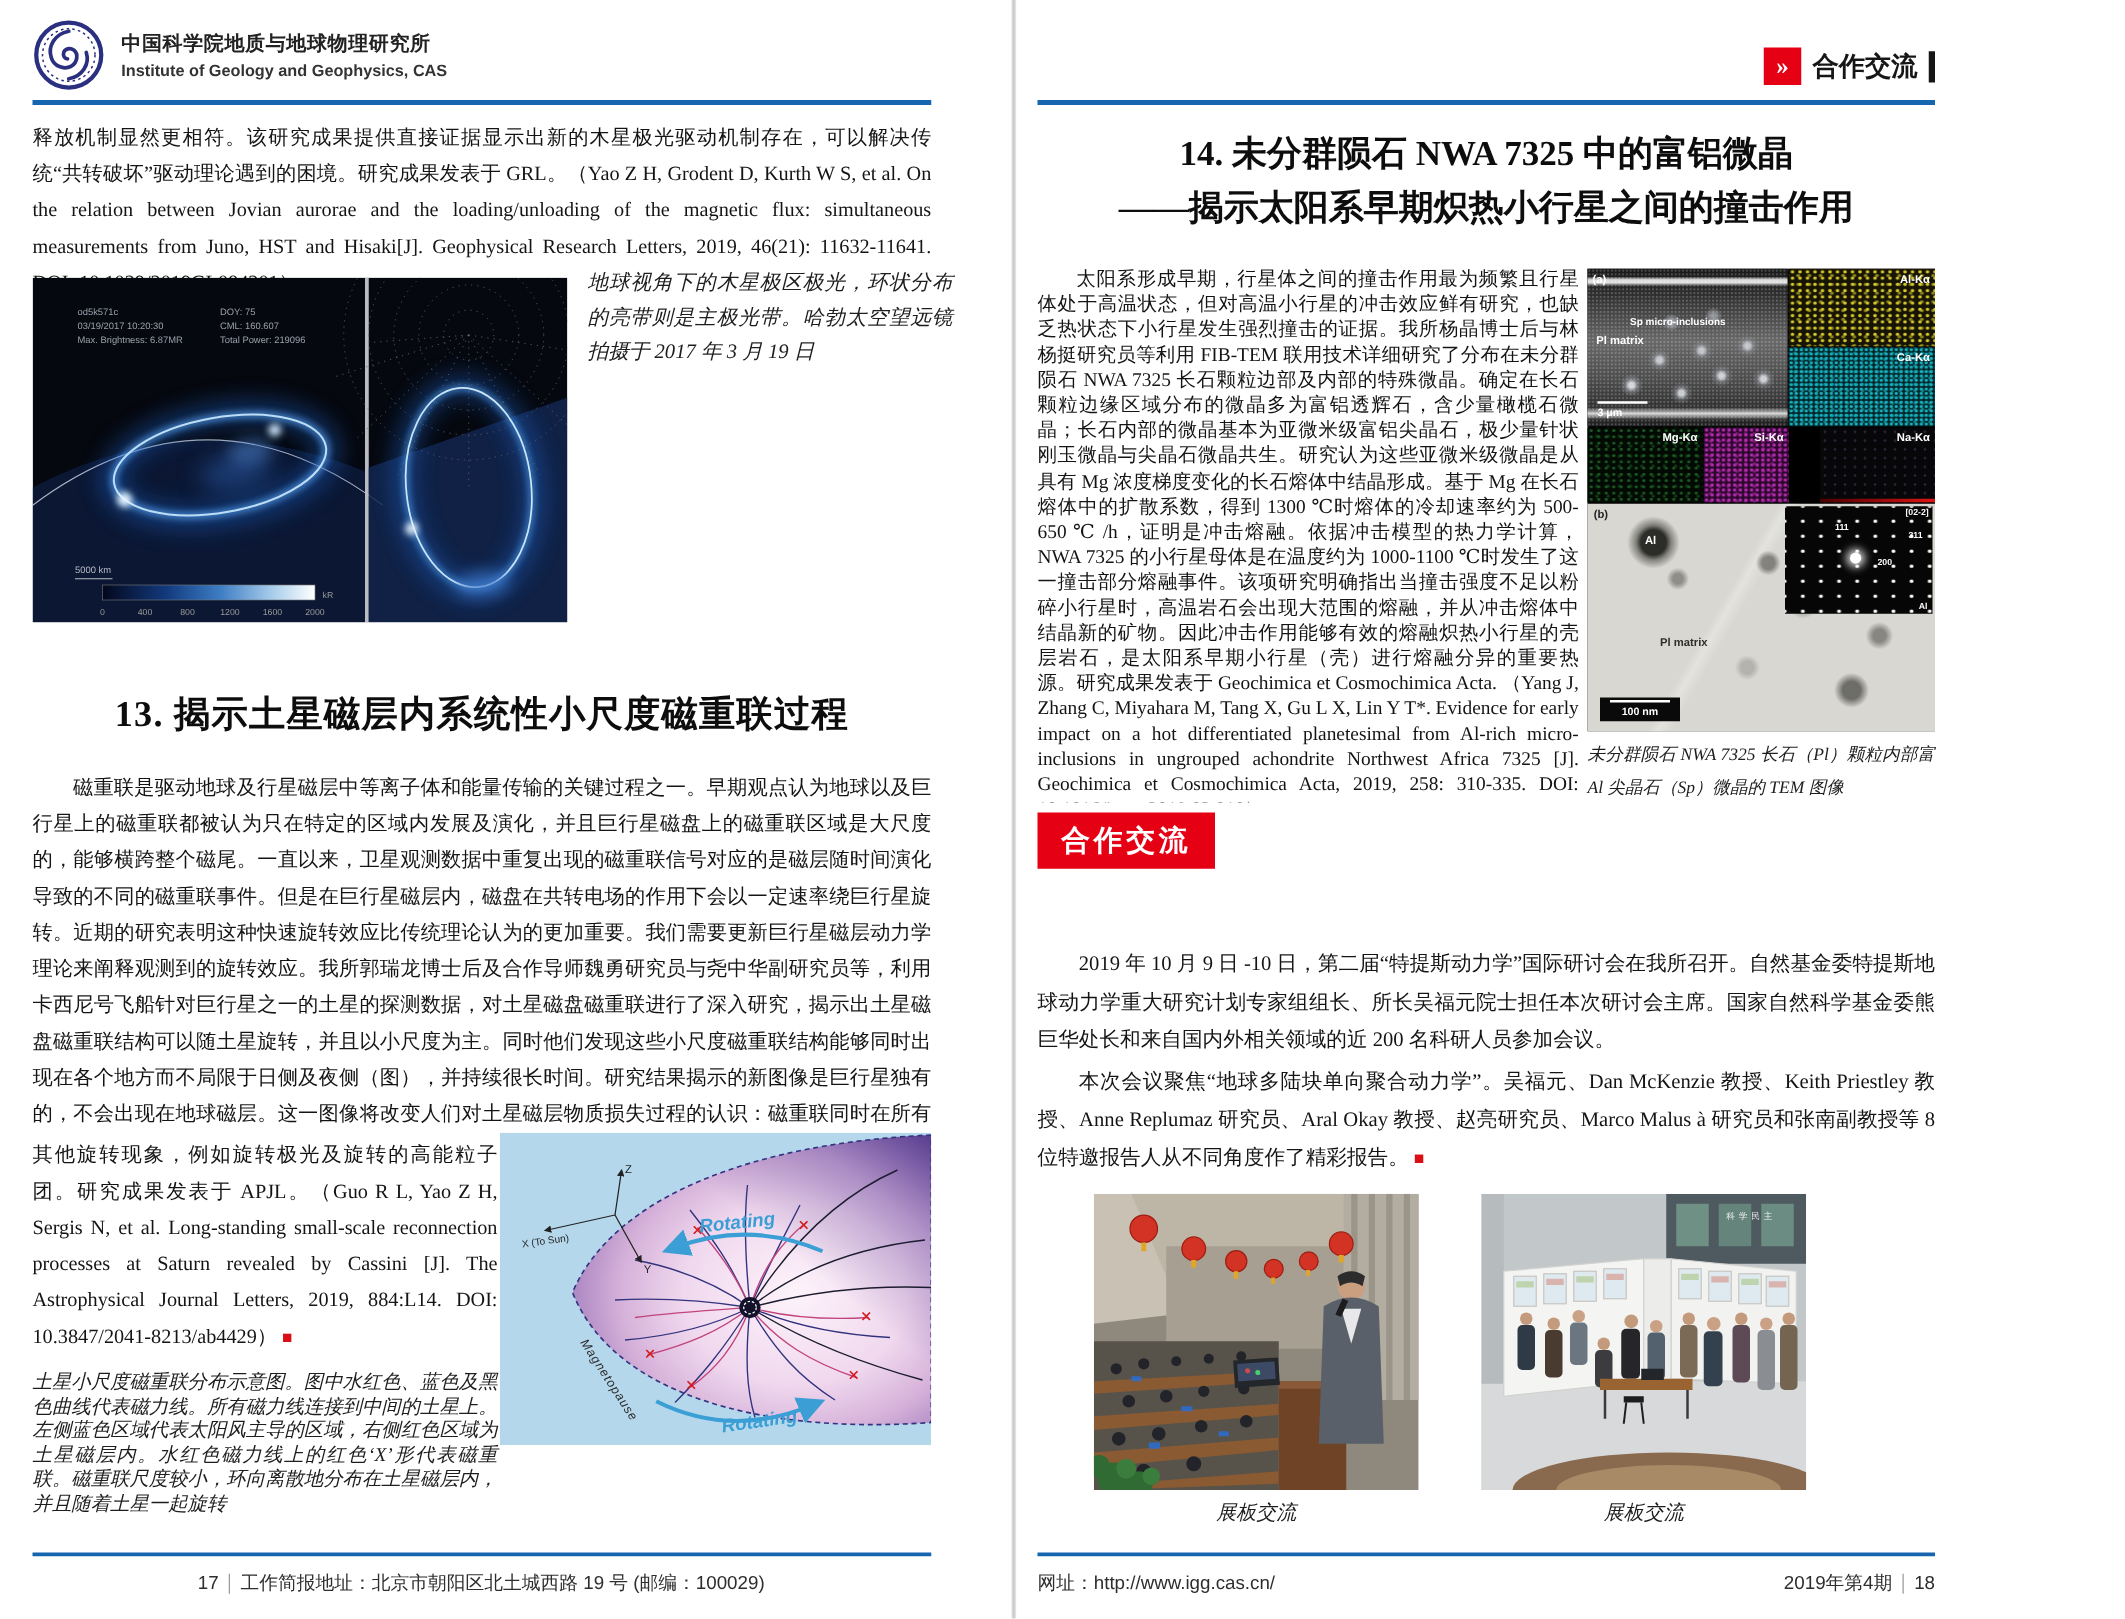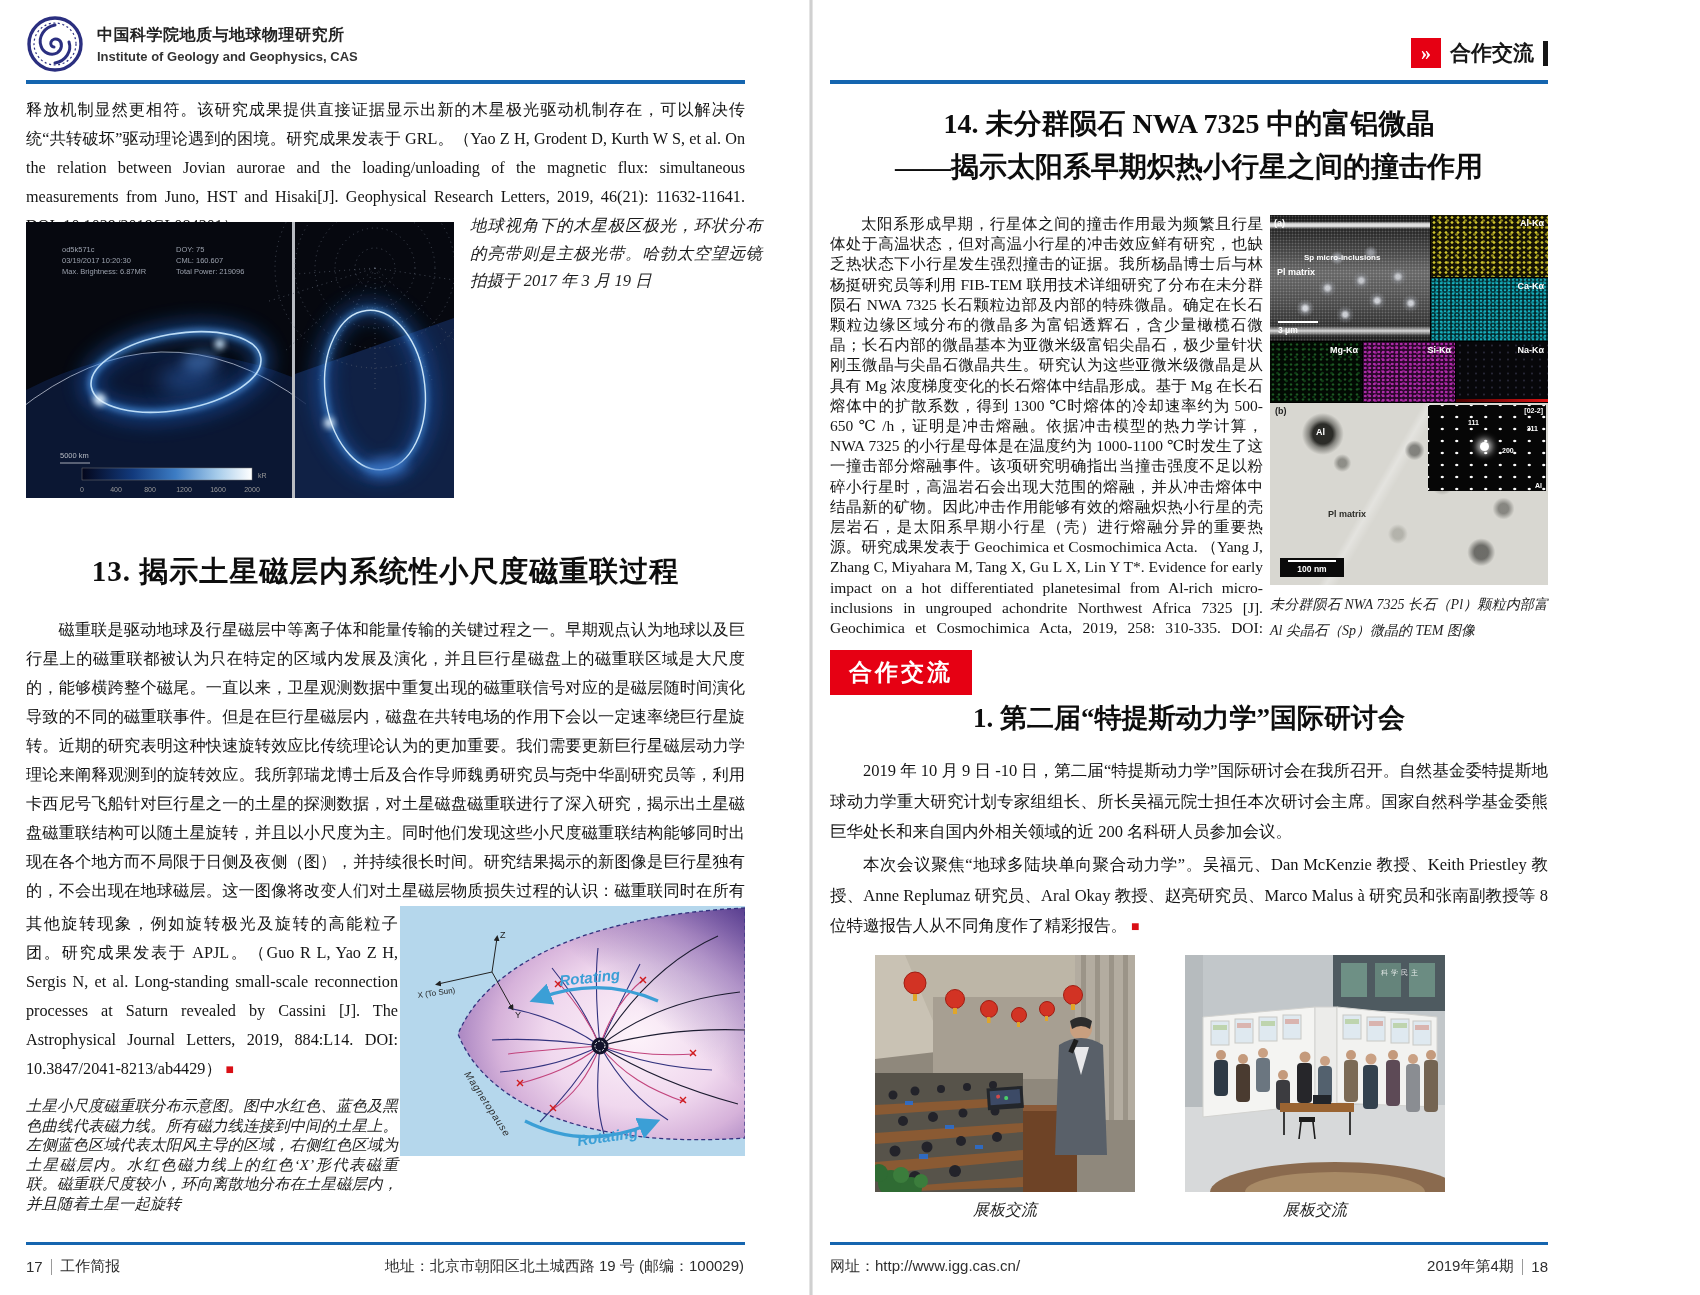--- a/index.html
+++ b/index.html
@@ -57,21 +57,21 @@
     background-size:auto,auto,auto,auto,auto,auto,auto,auto,auto,auto,auto,3px 3px,auto;}
   .tem-al{left:161px;top:0;width:117px;height:62px;background-color:#171404;
     background-image:radial-gradient(#d2c72e 1px, transparent 1.9px),radial-gradient(#8f861c 1px, transparent 2.1px);
     background-size:6px 5px,9px 7px;background-position:0 0,3px 2px;}
   .tem-ca{left:161px;top:63px;width:117px;height:63px;background-color:#03282c;
     background-image:radial-gradient(#17b0bd 1px, transparent 1.7px),radial-gradient(#0e7a86 1px, transparent 2px);
     background-size:4px 3.5px,6px 5px;background-position:0 0,2px 2px;}
   .tem-mg{left:0;top:127px;width:92px;height:60px;background-color:#020a03;
     background-image:radial-gradient(#1d5a24 .9px, transparent 1.7px),radial-gradient(#0f3a15 .9px, transparent 1.9px);
     background-size:6px 5px,9px 8px;background-position:0 0,3px 3px;}
-  .tem-si{left:93px;top:127px;width:92px;height:60px;background-color:#2c082c;
+  .tem-si{left:93px;top:127px;width:68px;height:60px;background-color:#2c082c;
     background-image:radial-gradient(#b12cab 1px, transparent 1.8px),radial-gradient(#7a1a76 1px, transparent 2px);
     background-size:4.5px 4px,7px 6px;background-position:0 0,2px 2px;}
   .tem-na{left:186px;top:127px;width:92px;height:60px;background-color:#07070a;
     background-image:radial-gradient(rgba(70,70,95,.5) .8px, transparent 1.5px);background-size:8px 7px;}
   .tem-na::after{content:"";position:absolute;left:0;right:0;bottom:0;height:3px;
     background:linear-gradient(90deg,#4a0000,#e01414);}
   .tem-b{left:0;top:188px;width:278px;height:182px;background-color:#d8d7d1;
     background-image:
       radial-gradient(circle at 19% 17%, #2c2c28 0 10px, rgba(60,60,55,.55) 14px, transparent 21px),
       radial-gradient(circle at 26% 33%, rgba(70,70,64,.5) 0 4px, transparent 9px),
@@ -294,21 +294,21 @@
         </g>
         <text x="100" y="32" font-size="9" fill="#222">Z</text>
         <text x="18" y="92" font-size="8" fill="#222" transform="rotate(-8 18 92)">X (To Sun)</text>
         <text x="115" y="112" font-size="9" fill="#222">Y</text>
       </svg>
     </div>
 
     <p class="abs kai" style="left:26px;top:1096px;width:372px;margin:0;font-size:15.5px;line-height:19.6px;text-align:justify;">土星小尺度磁重联分布示意图。图中水红色、蓝色及黑色曲线代表磁力线。所有磁力线连接到中间的土星上。左侧蓝色区域代表太阳风主导的区域，右侧红色区域为土星磁层内。水红色磁力线上的红色‘X’形代表磁重联。磁重联尺度较小，环向离散地分布在土星磁层内，并且随着土星一起旋转</p>
 
     <div class="abs rule" style="left:26px;top:1242px;width:719px;height:3px;"></div>
-    <div class="abs footer" style="left:26px;top:1257px;">
+    <div class="abs footer" style="left:26px;top:1257px;justify-content:center;">
       <span class="fgroup">
         <span>17</span>
         <span class="fbar"></span>
         <span>工作简报</span>
       </span>
       <span>地址：北京市朝阳区北土城西路 19 号 (邮编：100029)</span>
     </div>
   </div>
 
   <div class="gutter"></div>
@@ -363,21 +363,20 @@
         <span class="tem-lab" style="right:8px;top:20px;font-size:7px;">311</span>
         <span class="tem-lab" style="left:74px;top:42px;font-size:7px;">200</span>
         <span class="tem-lab" style="right:4px;bottom:2px;font-size:7px;">Al</span>
       </div>
     </div>
 
     <p class="abs kai" style="left:457px;top:592px;width:278px;margin:0;font-size:14px;line-height:26px;text-align:justify;">未分群陨石 NWA 7325 长石（Pl）颗粒内部富 Al 尖晶石（Sp）微晶的 TEM 图像</p>
 
     <div class="abs badge">合作交流</div>
 
-    <h2 class="abs sec-title" style="left:17px;top:700px;width:718px;margin:0;font-size:27px;">1. 第二届“特提斯动力学”国际研讨会</h2>
 
     <p class="abs indent" style="left:17px;top:756px;width:718px;margin:0;font-size:16.5px;line-height:30.5px;text-align:justify;color:#141414;">2019 年 10 月 9 日 -10 日，第二届“特提斯动力学”国际研讨会在我所召开。自然基金委特提斯地球动力学重大研究计划专家组组长、所长吴福元院士担任本次研讨会主席。国家自然科学基金委熊巨华处长和来自国内外相关领域的近 200 名科研人员参加会议。</p>
     <p class="abs indent" style="left:17px;top:850px;width:718px;margin:0;font-size:16.5px;line-height:30.5px;text-align:justify;color:#141414;"><span>本次会议聚焦“地球多陆块单向聚合动力学”。吴福元、Dan McKenzie 教授、Keith Priestley 教授、Anne Replumaz 研究员、Aral Okay 教授、赵亮研究员、Marco Malus à 研究员和张南副教授等 8 位特邀报告人从不同角度作了精彩报告。</span><span class="endsq">■</span></p>
 
     <div class="abs figbox" style="left:62px;top:955px;width:260px;height:237px;">
       <svg width="260" height="237" viewBox="0 0 260 237">
         <rect width="260" height="237" fill="#8f887c"></rect>
         <polygon points="0,0 260,0 260,74 0,104" fill="#c9c2b4"></polygon>
         <polygon points="30,0 236,0 210,58 58,66" fill="#bdb6a7"></polygon>
         <rect x="200" y="0" width="60" height="165" fill="#b3aca0"></rect>

